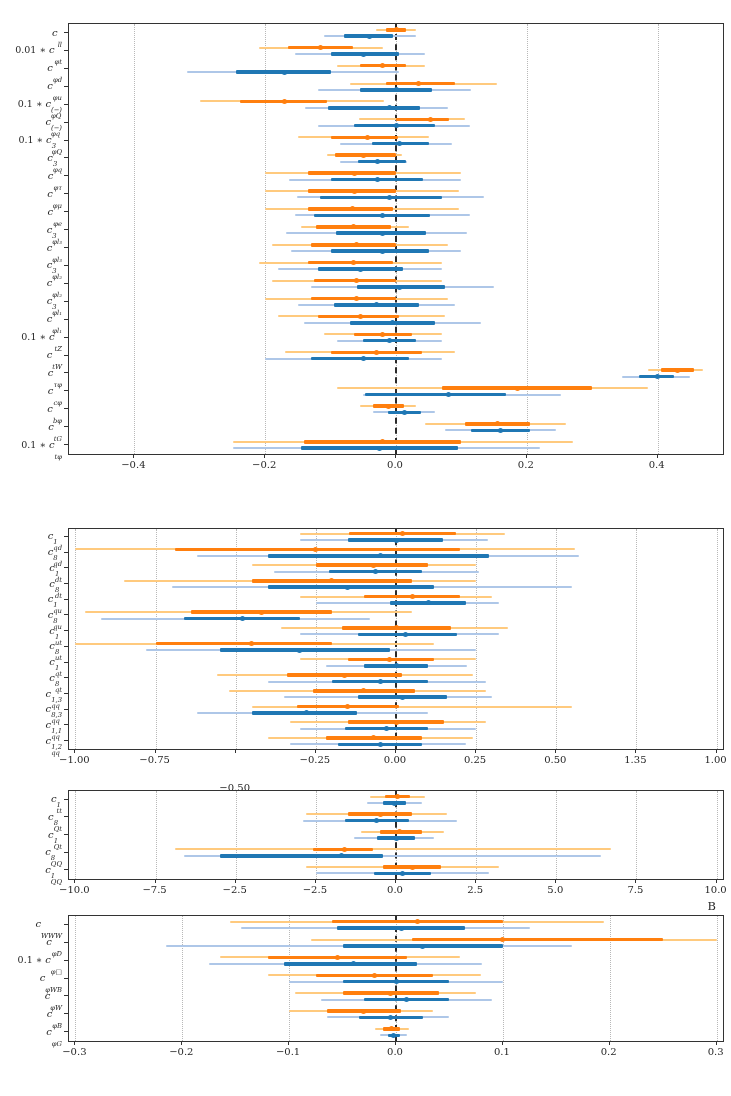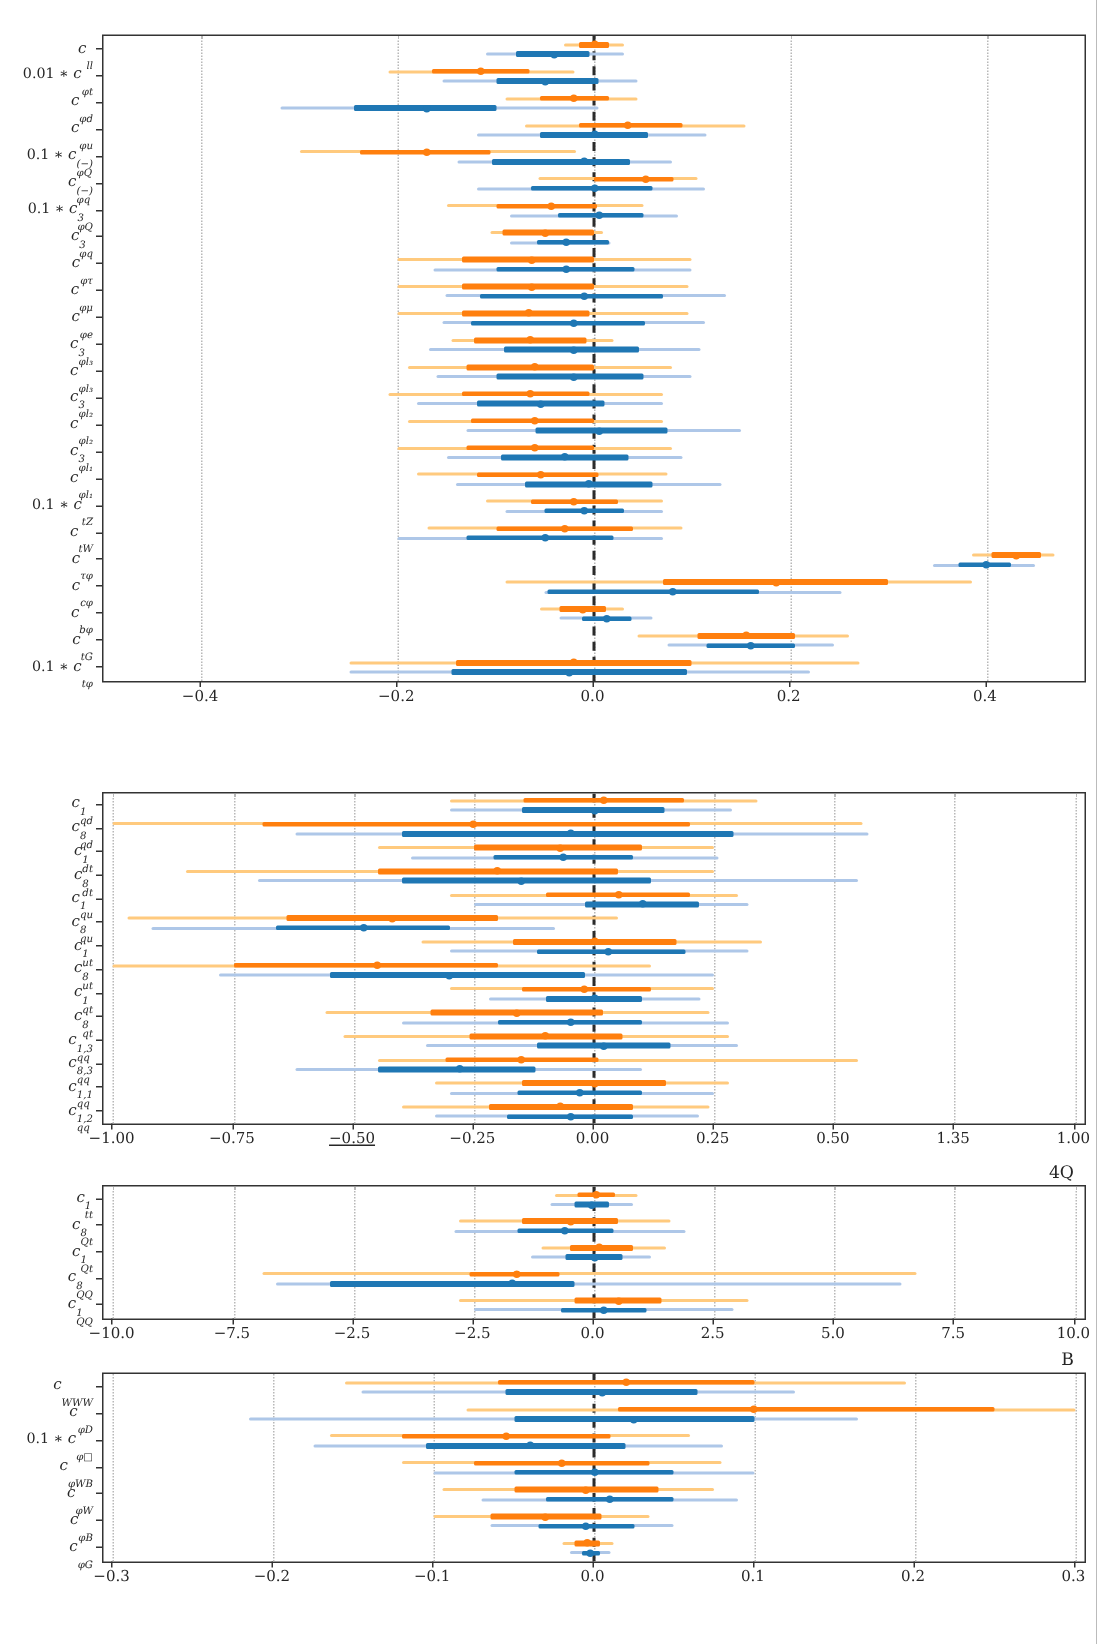--- a/index.html
+++ b/index.html
@@ -476,21 +476,21 @@
       <div class="dot" style="left: 302.1px; top: 206.4px; background: rgb(255, 127, 14);"></div>
       <div class="seg" style="left: 221.2px; width: 176.3px; top: 214.3px; height: 2px; background: rgb(174, 199, 232);"></div>
       <div class="seg" style="left: 269.3px; width: 83.4px; top: 213.5px; height: 3.6px; background: rgb(31, 119, 180);"></div>
       <div class="dot" style="left: 308.5px; top: 212.8px; background: rgb(31, 119, 180);"></div>
     </div>
     <div class="xtick" style="left: 74.4px; top: 749px;"></div>
     <div class="xticklab" style="left: 51.4px; top: 754px;">−1.00</div>
     <div class="xtick" style="left: 154.6px; top: 749px;"></div>
     <div class="xticklab" style="left: 131.6px; top: 754px;">−0.75</div>
     <div class="xtick" style="left: 234.7px; top: 749px;"></div>
-    <div class="xticklab" style="left: 211.7px; top: 754px; text-decoration: underline;">−0.50</div>
+    <div class="xticklab" style="left: 211.7px; top: 782px;">−0.50</div>
     <div class="xtick" style="left: 314.9px; top: 749px;"></div>
     <div class="xticklab" style="left: 291.9px; top: 754px;">−0.25</div>
     <div class="xtick" style="left: 395px; top: 749px;"></div>
     <div class="xticklab" style="left: 372px; top: 754px;">0.00</div>
     <div class="xtick" style="left: 475.1px; top: 749px;"></div>
     <div class="xticklab" style="left: 452.1px; top: 754px;">0.25</div>
     <div class="xtick" style="left: 555.3px; top: 749px;"></div>
     <div class="xticklab" style="left: 532.3px; top: 754px;">0.50</div>
     <div class="xtick" style="left: 635.4px; top: 749px;"></div>
     <div class="xticklab" style="left: 612.4px; top: 754px;">1.35</div>
@@ -559,21 +559,20 @@
     <div class="ytick" style="left: 64px; top: 724.4px;"></div>
     <div class="ylab" style="left: 0px; width: 62px; top: 716.9px;"><span>c</span><span class="ss">
         <span>1,1</span>
         <span>qq</span>
       </span></div>
     <div class="ytick" style="left: 64px; top: 740.1px;"></div>
     <div class="ylab" style="left: 0px; width: 62px; top: 732.6px;"><span>c</span><span class="ss">
         <span>1,2</span>
         <span>qq</span>
       </span></div>
-    <div class="panel-title" style="left: 68px; width: 648px; top: 774px;">4Q</div>
     <div class="panel-box" style="left: 68px; top: 790px; width: 654px; height: 88px;">
       <div class="gridline" style="left: 6.4px; border-left-color: rgb(184, 184, 184);"></div>
       <div class="gridline" style="left: 86.6px; border-left-color: rgb(184, 184, 184);"></div>
       <div class="gridline" style="left: 166.7px; border-left-color: rgb(184, 184, 184);"></div>
       <div class="gridline" style="left: 246.9px; border-left-color: rgb(184, 184, 184);"></div>
       <div class="gridline" style="left: 327px; border-left-color: rgb(184, 184, 184);"></div>
       <div class="gridline" style="left: 407.1px; border-left-color: rgb(184, 184, 184);"></div>
       <div class="gridline" style="left: 487.3px; border-left-color: rgb(184, 184, 184);"></div>
       <div class="gridline" style="left: 567.4px; border-left-color: rgb(184, 184, 184);"></div>
       <div class="gridline" style="left: 647.6px; border-left-color: rgb(184, 184, 184);"></div>

